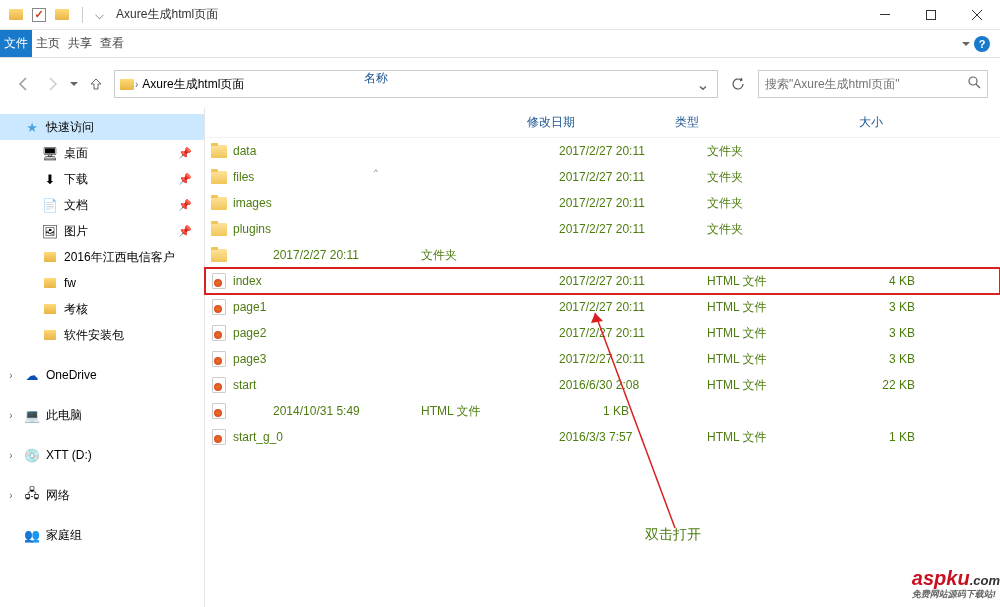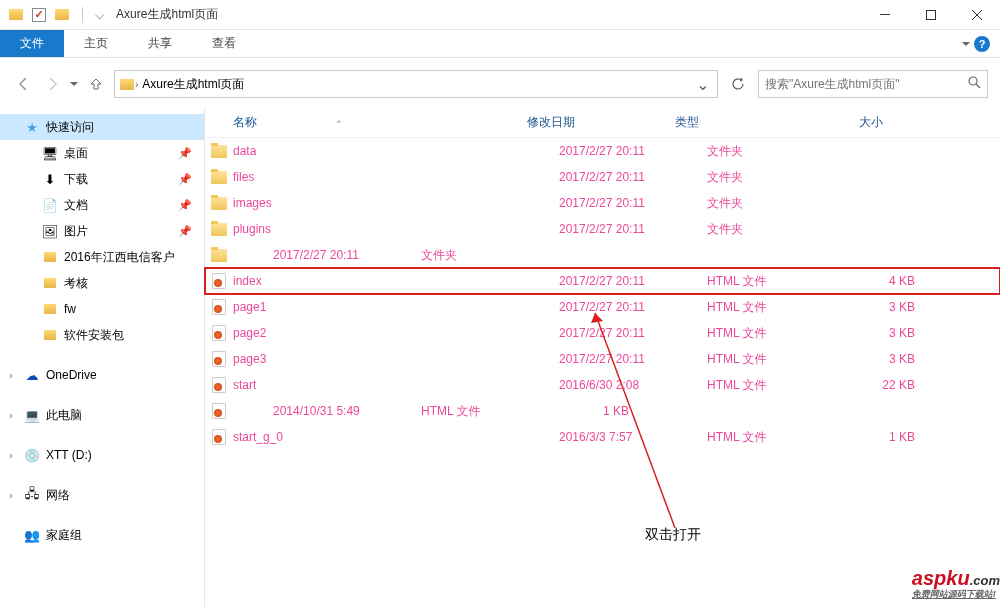--- a/index.html
+++ b/index.html
@@ -9,21 +9,21 @@
     .titlebar-left { display: flex; align-items: center; gap: 8px; padding-left: 8px; }
     .qat-icon { width: 16px; height: 16px; display: flex; align-items: center; justify-content: center; }
     .folder-tiny { width: 14px; height: 11px; background: linear-gradient(#ffd976, #e8b547); border-radius: 1px; }
     .checkbox-qat { width: 14px; height: 14px; border: 1px solid #888; display: flex; align-items: center; justify-content: center; color: #d04020; font-size: 11px; font-weight: bold; }
     .qat-divider { width: 1px; height: 16px; background: #ccc; margin: 0 4px; }
     .title-text { font-size: 12px; color: #333; margin-left: 4px; }
     .window-controls { margin-left: auto; display: flex; }
     .win-btn { width: 46px; height: 30px; display: flex; align-items: center; justify-content: center; cursor: pointer; }
     
     .ribbon-tabs { height: 28px; display: flex; align-items: stretch; background: #fff; border-bottom: 1px solid #e1e1e1; position: relative; }
-    .ribbon-tab { padding: 0 20px; font-size: 12px; display: flex; align-items: center; cursor: pointer; }
+    .ribbon-tab { padding: 0 4px; font-size: 12px; display: flex; align-items: center; cursor: pointer; }
     .ribbon-tab.file { background: #1979ca; color: #fff; }
     .ribbon-tab.normal { color: #444; }
     .ribbon-help { margin-left: auto; display: flex; align-items: center; gap: 4px; padding-right: 10px; }
     .chevron-down-sm { width: 0; height: 0; border-left: 4px solid transparent; border-right: 4px solid transparent; border-top: 4px solid #666; }
     .help-circle { width: 16px; height: 16px; border-radius: 50%; background: #1979ca; color: #fff; font-size: 11px; display: flex; align-items: center; justify-content: center; font-weight: bold; }
     
     .nav-bar { height: 36px; margin: 8px 12px 6px 12px; display: flex; align-items: center; gap: 6px; }
     .nav-arrows { display: flex; align-items: center; gap: 4px; }
     .nav-arrow { width: 24px; height: 24px; display: flex; align-items: center; justify-content: center; color: #999; cursor: pointer; }
     .nav-history { width: 12px; display: flex; align-items: center; justify-content: center; }
@@ -46,45 +46,45 @@
     .nav-item.indent { padding-left: 42px; }
     .nav-item.with-expand { padding-left: 4px; }
     .expand-caret { width: 14px; display: flex; align-items: center; justify-content: center; font-size: 10px; color: #666; }
     .nav-icon { width: 16px; height: 16px; display: flex; align-items: center; justify-content: center; font-size: 13px; }
     .pin-icon { margin-left: auto; margin-right: 12px; color: #888; font-size: 11px; }
     .nav-spacer { height: 14px; }
     
     .file-area { flex: 1; position: relative; }
     .columns { display: flex; height: 30px; align-items: center; border-bottom: 1px solid #f0f0f0; font-size: 12px; color: #1a5490; }
     .col { padding-left: 8px; cursor: pointer; }
-    .col-name { width: 314px; padding-left: 28px; display: flex; align-items: center; gap: 80px; }
+    .col-name { width: 314px; padding-left: 28px; display: flex; align-items: center; gap: 80px; flex-direction: column; }
     .col-date { width: 148px; }
     .col-type { width: 140px; }
     .col-size { width: 86px; text-align: right; padding-right: 10px; }
     .sort-ind { font-size: 8px; color: #666; }
     
     .file-list { }
-    .file-row { display: flex; height: 26px; align-items: center; font-size: 12px; color: #ec4899; cursor: pointer; }
+    .file-row { display: flex; height: 26px; align-items: center; font-size: 12px; color: #4d7c0f; cursor: pointer; }
     .file-row.highlighted { outline: 2px solid #d82020; outline-offset: -1px; }
     .file-icon { width: 28px; display: flex; align-items: center; justify-content: center; }
     .folder-icon { width: 16px; height: 13px; background: linear-gradient(#ffe39a, #f0c659); border-radius: 1px; position: relative; }
     .folder-icon::before { content: ''; position: absolute; top: -2px; left: 0; width: 7px; height: 3px; background: #f0c659; border-radius: 1px 1px 0 0; }
     .html-icon { width: 14px; height: 16px; background: #fff; border: 1px solid #ccc; border-radius: 1px; position: relative; }
     .html-icon::after { content: ''; position: absolute; bottom: 1px; left: 1px; width: 8px; height: 8px; background: radial-gradient(circle, #f07030, #d04010); border-radius: 50%; }
     .cell-name { width: 286px; }
     .cell-date { width: 148px; padding-left: 8px; margin-left: 32px; }
     .cell-type { width: 140px; padding-left: 8px; }
     .cell-size { width: 86px; text-align: right; padding-right: 10px; }
     
     .annotation-arrow { position: absolute; top: 195px; left: 380px; pointer-events: none; }
-    .annotation-text { position: absolute; top: 418px; left: 440px; color: #000000; font-size: 14px; pointer-events: none; }
+    .annotation-text { position: absolute; top: 418px; left: 440px; color: #4d7c0f; font-size: 14px; pointer-events: none; }
     
     .watermark { position: absolute; bottom: 6px; right: 0; font-size: 20px; font-weight: bold; font-style: italic; pointer-events: none; }
     .wm-red { color: #c81020; }
-    .wm-sub-small { font-size: 9px; color: #666; display: block; margin-top: -2px; text-decoration: underline; }
+    .wm-sub-small { font-size: 9px; color: #666; display: block; margin-top: -2px; }
     
     .star-icon { color: #4aa3df; }
   </style>
 </head>
 <body>
 
 <div class="titlebar">
   <div class="titlebar-left">
     <div class="qat-icon">
         <div class="folder-tiny"></div>
@@ -207,27 +207,27 @@
     <div class="nav-item indent">
       <span class="nav-icon">
           <div class="folder-tiny" style="width:12px;height:10px;"></div>
         </span>
       <span style="white-space:nowrap;overflow:hidden;">2016年江西电信客户</span>
     </div>
     <div class="nav-item indent">
       <span class="nav-icon">
           <div class="folder-tiny" style="width:12px;height:10px;"></div>
         </span>
-      <span>考核</span>
+      <span>fw</span>
     </div>
     <div class="nav-item indent">
       <span class="nav-icon">
           <div class="folder-tiny" style="width:12px;height:10px;"></div>
         </span>
-      <span>fw</span>
+      <span>考核</span>
     </div>
     <div class="nav-item indent">
       <span class="nav-icon">
           <div class="folder-tiny" style="width:12px;height:10px;"></div>
         </span>
       <span>软件安装包</span>
     </div>
     <div class="nav-spacer"></div>
     <div class="nav-item with-expand">
       <span class="expand-caret">›</span>

